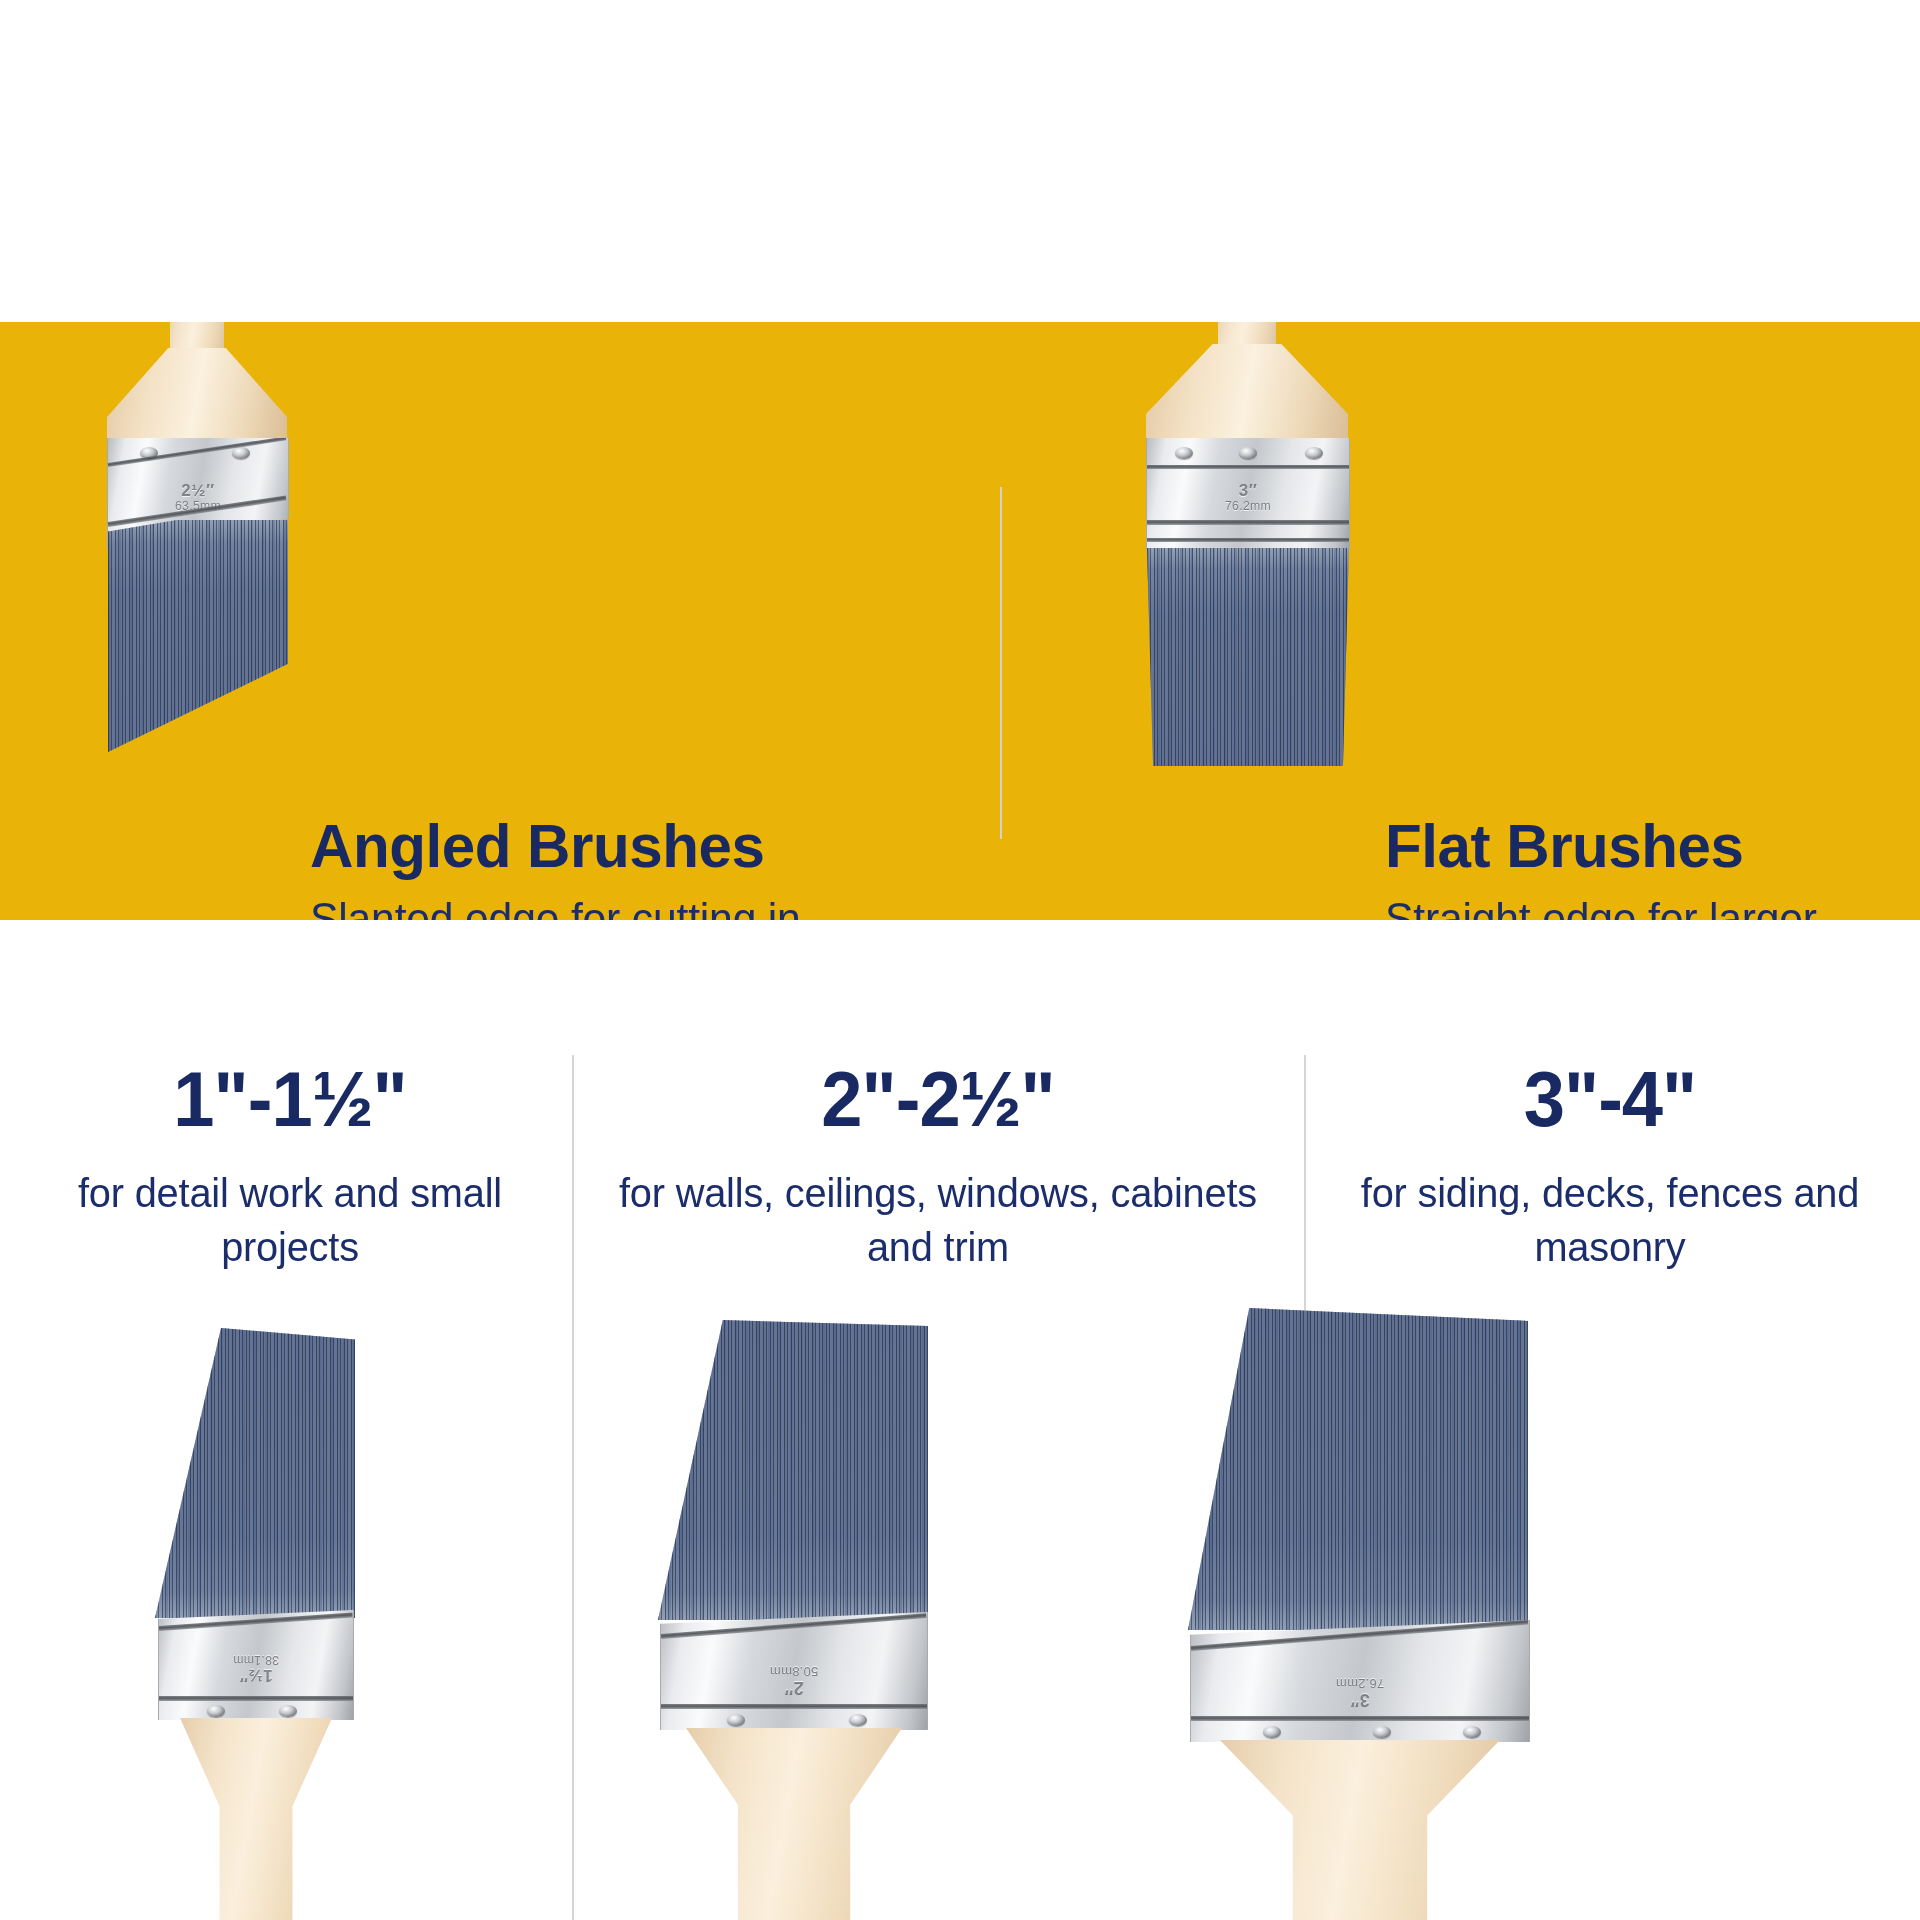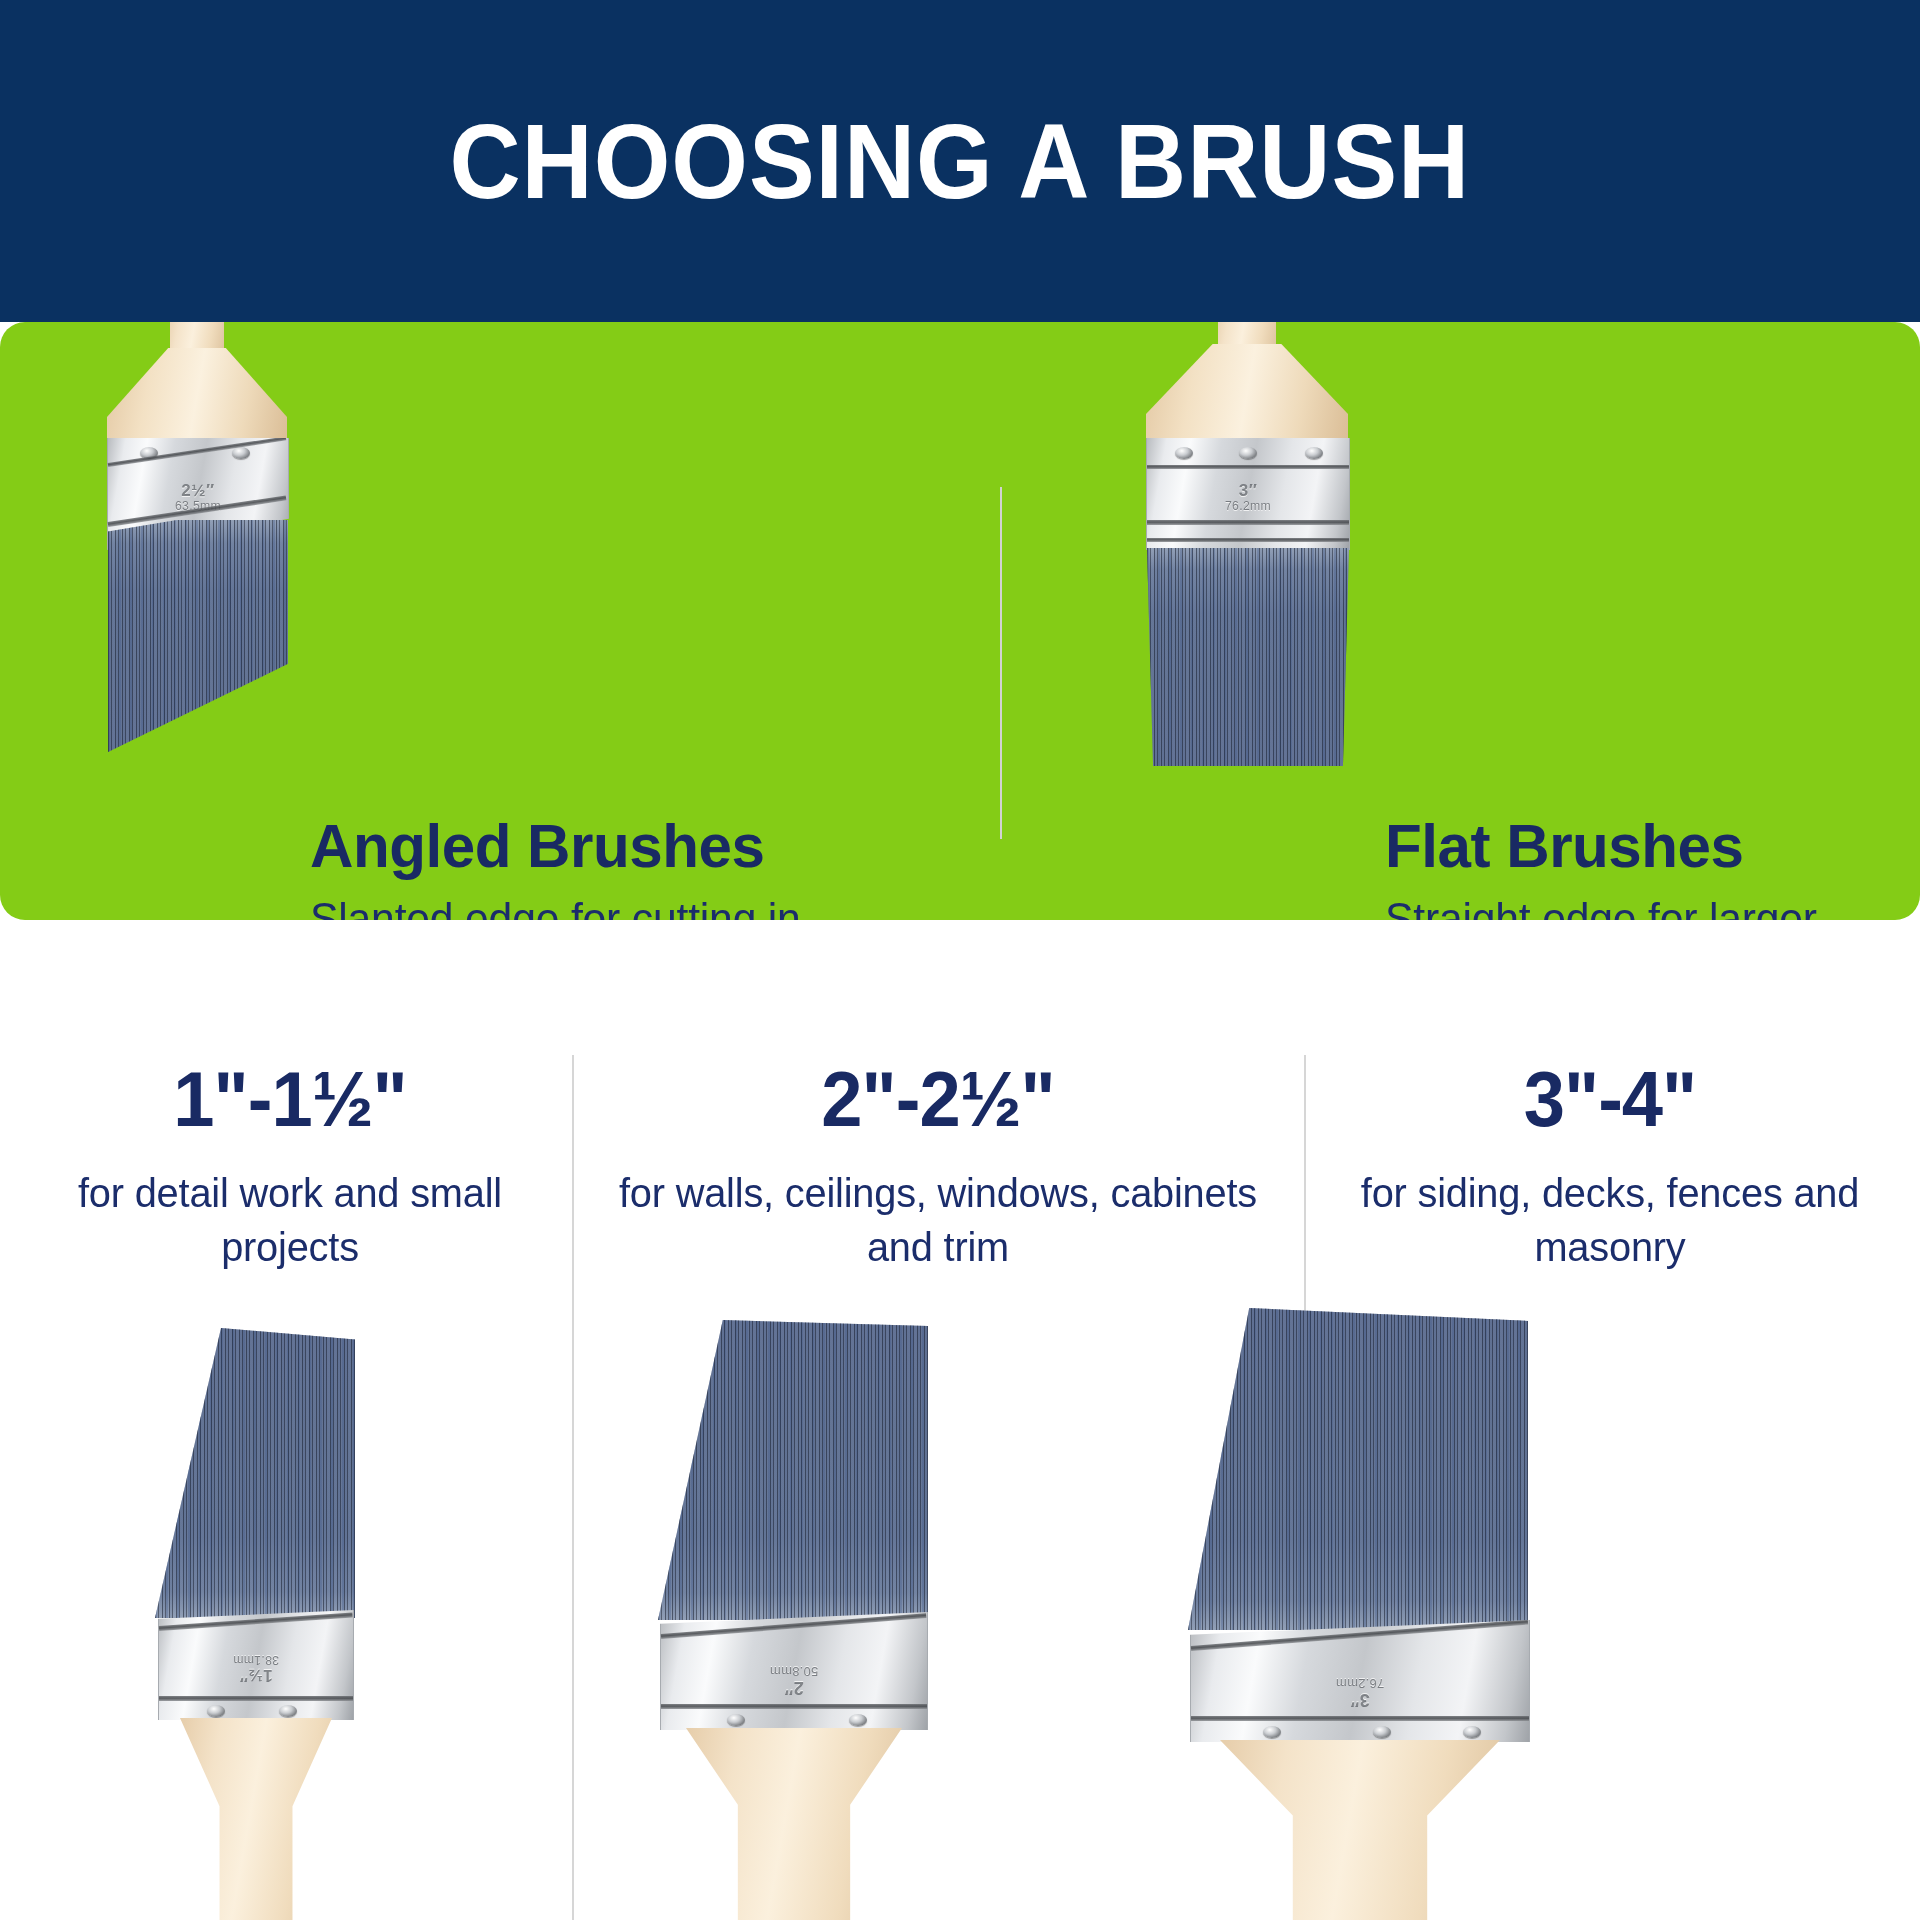--- a/index.html
+++ b/index.html
@@ -26,23 +26,22 @@
     letter-spacing: 1px;
     transform: scaleX(0.93);
     line-height: 1;
     text-align: center;
     white-space: nowrap;
   }
 
   
   .types-band {
     position: absolute; left: 0; top: 322px; width: 1920px; height: 598px;
-    background: #84cc16;
+    background: #eab308;
     overflow: hidden;
-    border-radius: 25px;
   }
   .types-divider {
     position: absolute; left: 1000px; top: 165px; width: 2px; height: 352px;
     background: #d2d2d2;
   }
   .type-block { position: absolute; }
   .type-block.angled { left: 310px; top: 492px; width: 620px; }
   .type-block.flat   { left: 1385px; top: 492px; width: 520px; }
   .type-heading {
     color: #192a63;
@@ -158,23 +157,20 @@
     line-height: 1.32;
     letter-spacing: -0.2px;
     transform: scaleX(0.97);
   }
 </style>
 </head>
 <body>
 
 <div class="page">
 
-  <div class="header">
-    <div class="header-title">CHOOSING A BRUSH</div>
-  </div>
 
   <div class="types-band">
 
     <div class="brush" style="left:60px; top:-34px; width:270px; height:480px;">
 
       <div class="handle" style="left:110px; top:0px; width:54px; height:74px; border-radius:0 0 2px 2px;"></div>
 
       <div class="neck" style="left:47px; top:60px; width:180px; height:96px;
                   clip-path: polygon(34% 0%, 66% 0%, 100% 72%, 100% 100%, 0% 100%, 0% 72%);"></div>
 

